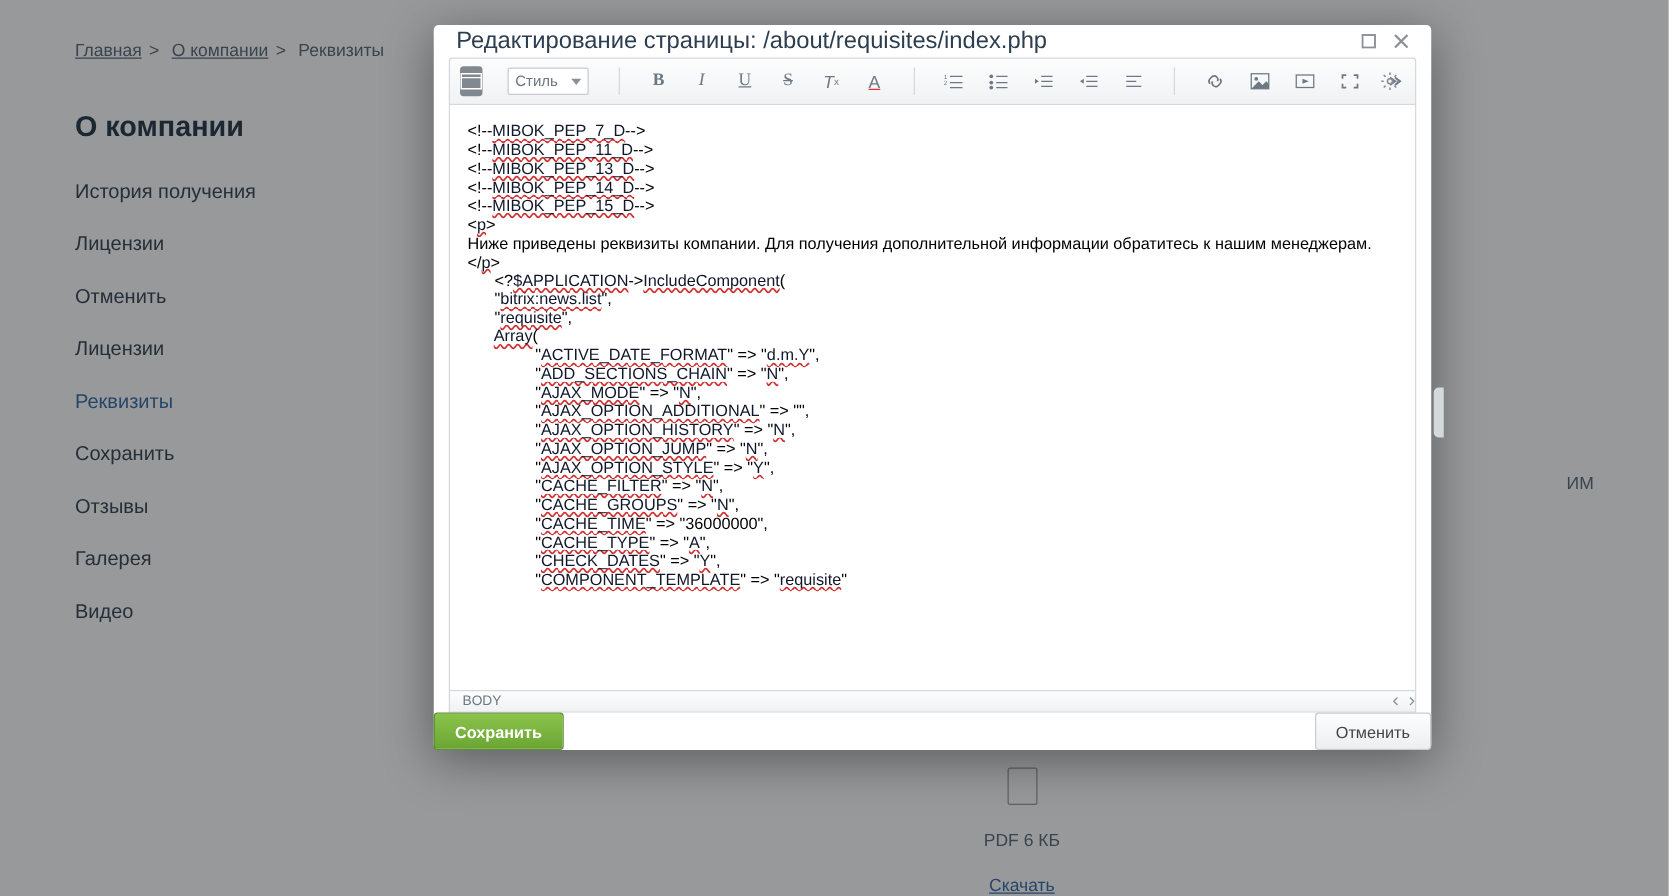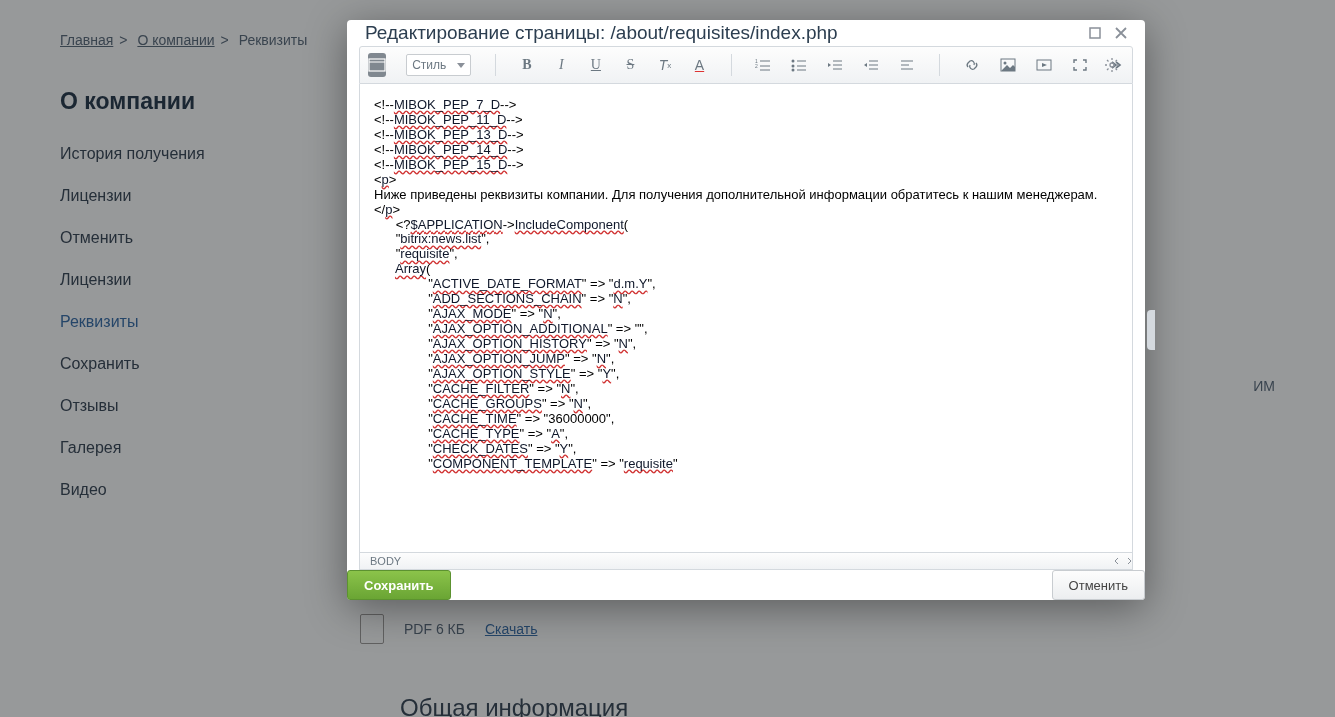--- a/index.html
+++ b/index.html
@@ -7,21 +7,21 @@
 .bg { position: absolute; inset: 0; filter: brightness(0.85); background: #eef0f2; }
 .breadcrumb { padding: 12px 60px 0; font-size: 14px; color: #5a6b7c; margin-top: 20px; }
 .breadcrumb a { color: #5a6b7c; text-decoration: underline; }
 .breadcrumb .sep { margin: 0 6px; }
 .page-body { display: flex; padding: 40px 60px 0; gap: 60px; }
 .sidebar { width: 240px; }
 .sidebar h2 { font-size: 23px; font-weight: 600; color: #2c3e50; margin-bottom: 30px; }
 .sidebar-item { font-size: 16px; color: #3b4a5a; margin-bottom: 24px; cursor: pointer; }
 .sidebar-item.active { color: #3b6ea5; }
 .content { flex: 1; padding-top: 300px; color: #5a6b7c; font-size: 14px; }
-.pdf-row { display: flex; align-items: center; gap: 20px; margin-top: 220px; }
+.pdf-row { display: flex; align-items: center; gap: 20px; margin-top: 220px; flex-direction: column; }
 .pdf-icon { width: 24px; height: 30px; border: 1px solid #999; border-radius: 2px; }
 .dl { color: #3b6ea5; text-decoration: underline; cursor: pointer; }
 .section-h { font-size: 24px; color: #3b4a5a; margin-top: 50px; margin-left: 40px; }
 
 .overlay { position: absolute; inset: 0; background: rgba(0,0,0,0.25); }
 
 .modal { position: absolute; top: 20px; left: 347px; width: 798px; height: 580px; background: #fff; border-radius: 4px; box-shadow: 0 8px 40px rgba(0,0,0,0.4); display: flex; flex-direction: column; }
 .modal-head { display: flex; align-items: center; padding: 2px 18px; border-bottom: none; justify-content: center; }
 .modal-title { font-size: 19px; color: #2c3e50; flex: 1; }
 .modal-ctl { color: #888; font-size: 16px; margin-left: 14px; cursor: pointer; }

